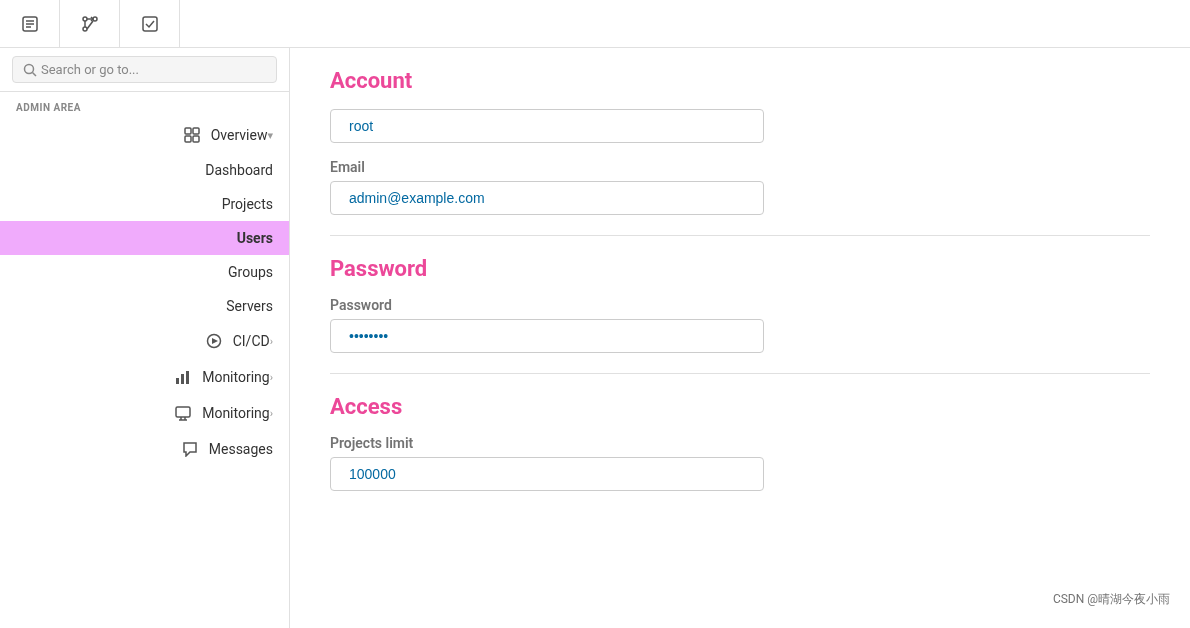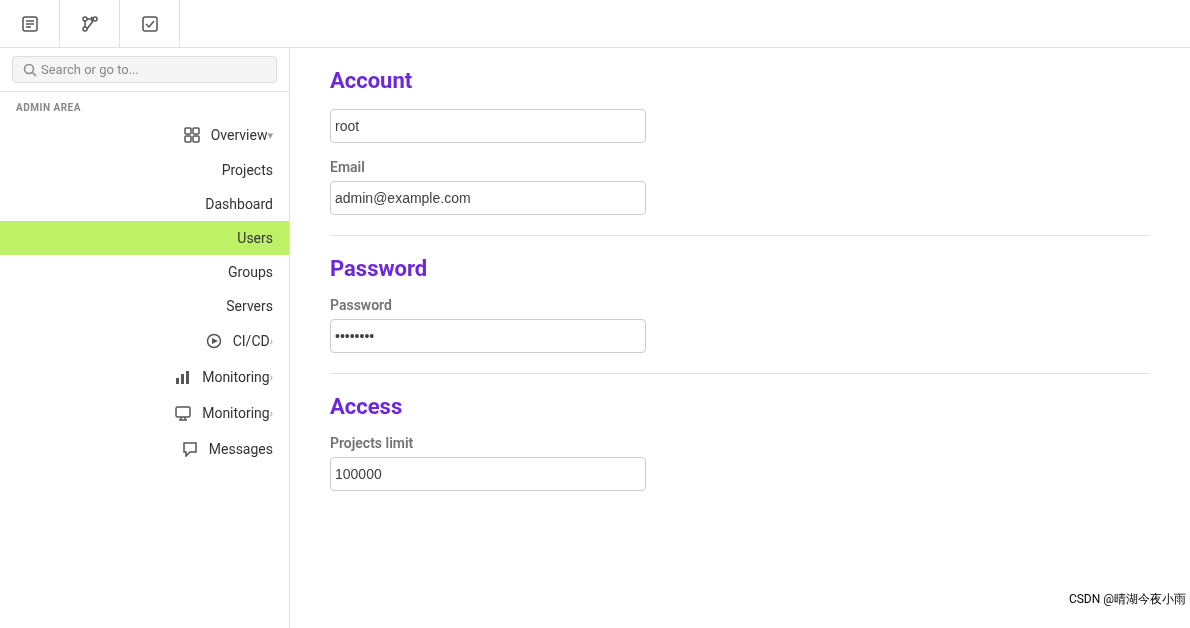--- a/index.html
+++ b/index.html
@@ -11,44 +11,44 @@
     .main-layout { display: flex; flex: 1; overflow: hidden; }
 
     
     .sidebar { width: 290px; flex-shrink: 0; border-right: 1px solid #e0e0e0; background: #fff; display: flex; flex-direction: column; overflow: hidden; position: relative; }
     .sidebar-scroll { overflow-y: auto; flex: 1; }
     .search-bar { padding: 8px 12px; border-bottom: 1px solid #e0e0e0; }
     .search-input-wrap { display: flex; align-items: center; background: #f5f5f5; border: 1px solid #ddd; border-radius: 4px; padding: 5px 10px; cursor: text; color: #888; font-size: 13px; }
     .search-input-wrap span { margin-left: 4px; }
     .sidebar-section-label { padding: 10px 16px 4px; font-size: 10px; font-weight: 700; color: #888; letter-spacing: 0.5px; text-transform: uppercase; }
     .sidebar-item { display: flex; align-items: center; padding: 9px 16px; cursor: pointer; color: #333; font-size: 14px; justify-content: flex-end; }
-    .sidebar-item.active { background: #bef264; font-weight: 400; }
+    .sidebar-item.active { background: #f0abfc; font-weight: 700; }
     .sidebar-item-left { display: flex; align-items: center; gap: 10px; }
     .sidebar-item-icon { width: 18px; height: 18px; display: flex; align-items: center; justify-content: center; color: #666; font-size: 14px; flex-shrink: 0; }
     .chevron { color: #999; font-size: 11px; }
     .sidebar-sub { padding-left: 44px; }
 
     
     .sidebar-scroll::-webkit-scrollbar { width: 6px; }
     .sidebar-scroll::-webkit-scrollbar-thumb { background: #ccc; border-radius: 3px; }
 
     
     .main-content { flex: 1; overflow-y: auto; padding: 0 40px; }
     .main-content::-webkit-scrollbar { width: 6px; }
     .main-content::-webkit-scrollbar-thumb { background: #ccc; border-radius: 3px; }
 
-    .section-title { font-size: 22px; font-weight: 700; color: #6d28d9; margin: 20px 0 16px; }
+    .section-title { font-size: 22px; font-weight: 700; color: #ec4899; margin: 20px 0 16px; }
     .section-divider { border: none; border-top: 1px solid #e0e0e0; margin: 20px 0; }
 
     .form-group { margin-bottom: 16px; }
     .form-label { font-size: 14px; font-weight: 600; color: #737373; margin-bottom: 6px; display: block; }
-    .form-input { width: 316px; padding: 8px 4px; border: 1px solid #ccc; border-radius: 4px; font-size: 14px; color: #404040; outline: none; }
+    .form-input { width: 434px; padding: 8px 18px; border: 1px solid #ccc; border-radius: 4px; font-size: 14px; color: #0369a1; outline: none; }
     .form-input.focused { border-color: #1068bf; box-shadow: 0 0 0 2px rgba(16, 104, 191, 0.2); }
 
-    .watermark { position: fixed; bottom: 20px; right: 4px; font-size: 12px; color: #000000; }
+    .watermark { position: fixed; bottom: 20px; right: 20px; font-size: 12px; color: #737373; }
   </style>
 </head>
 <body>
 
 <div class="top-bar">
   <div class="top-tab">
     <svg width="18" height="18" viewBox="0 0 18 18" fill="none" xmlns="http://www.w3.org/2000/svg">
       <rect x="2" y="2" width="14" height="14" rx="2" stroke="#555" stroke-width="1.5" fill="none"></rect>
       <line x1="5" y1="6" x2="13" y2="6" stroke="#555" stroke-width="1.5"></line>
       <line x1="5" y1="9" x2="13" y2="9" stroke="#555" stroke-width="1.5"></line>
@@ -98,24 +98,24 @@
                 <rect x="1" y="9" width="6" height="6" rx="1" stroke="#555" stroke-width="1.5" fill="none"></rect>
                 <rect x="9" y="9" width="6" height="6" rx="1" stroke="#555" stroke-width="1.5" fill="none"></rect>
               </svg>
           </div>
           <span>Overview</span>
         </div>
         <span class="chevron">▾</span>
       </div>
 
       <div class="sidebar-item sidebar-sub">
+        <span>Dashboard</span>
+      </div>
+      <div class="sidebar-item sidebar-sub">
         <span>Projects</span>
-      </div>
-      <div class="sidebar-item sidebar-sub">
-        <span>Dashboard</span>
       </div>
       <div class="sidebar-item sidebar-sub active">
         <span>Users</span>
       </div>
       <div class="sidebar-item sidebar-sub">
         <span>Groups</span>
       </div>
       <div class="sidebar-item sidebar-sub">
         <span>Servers</span>
       </div>

